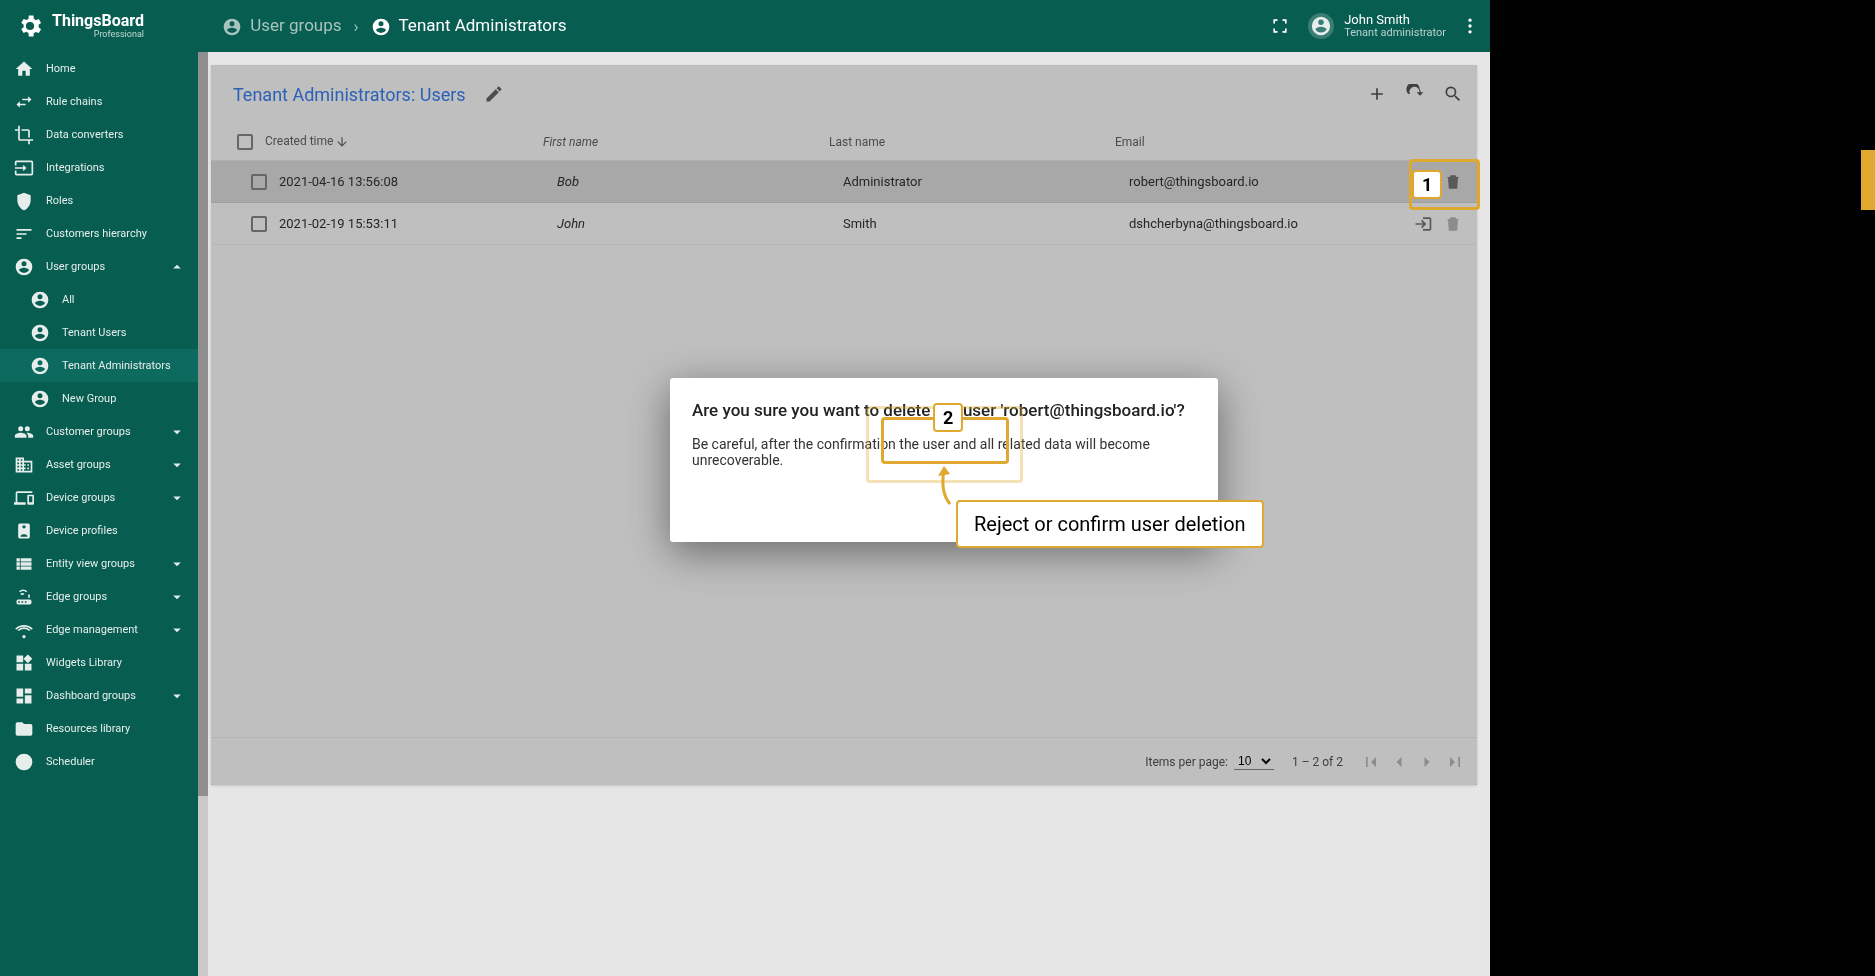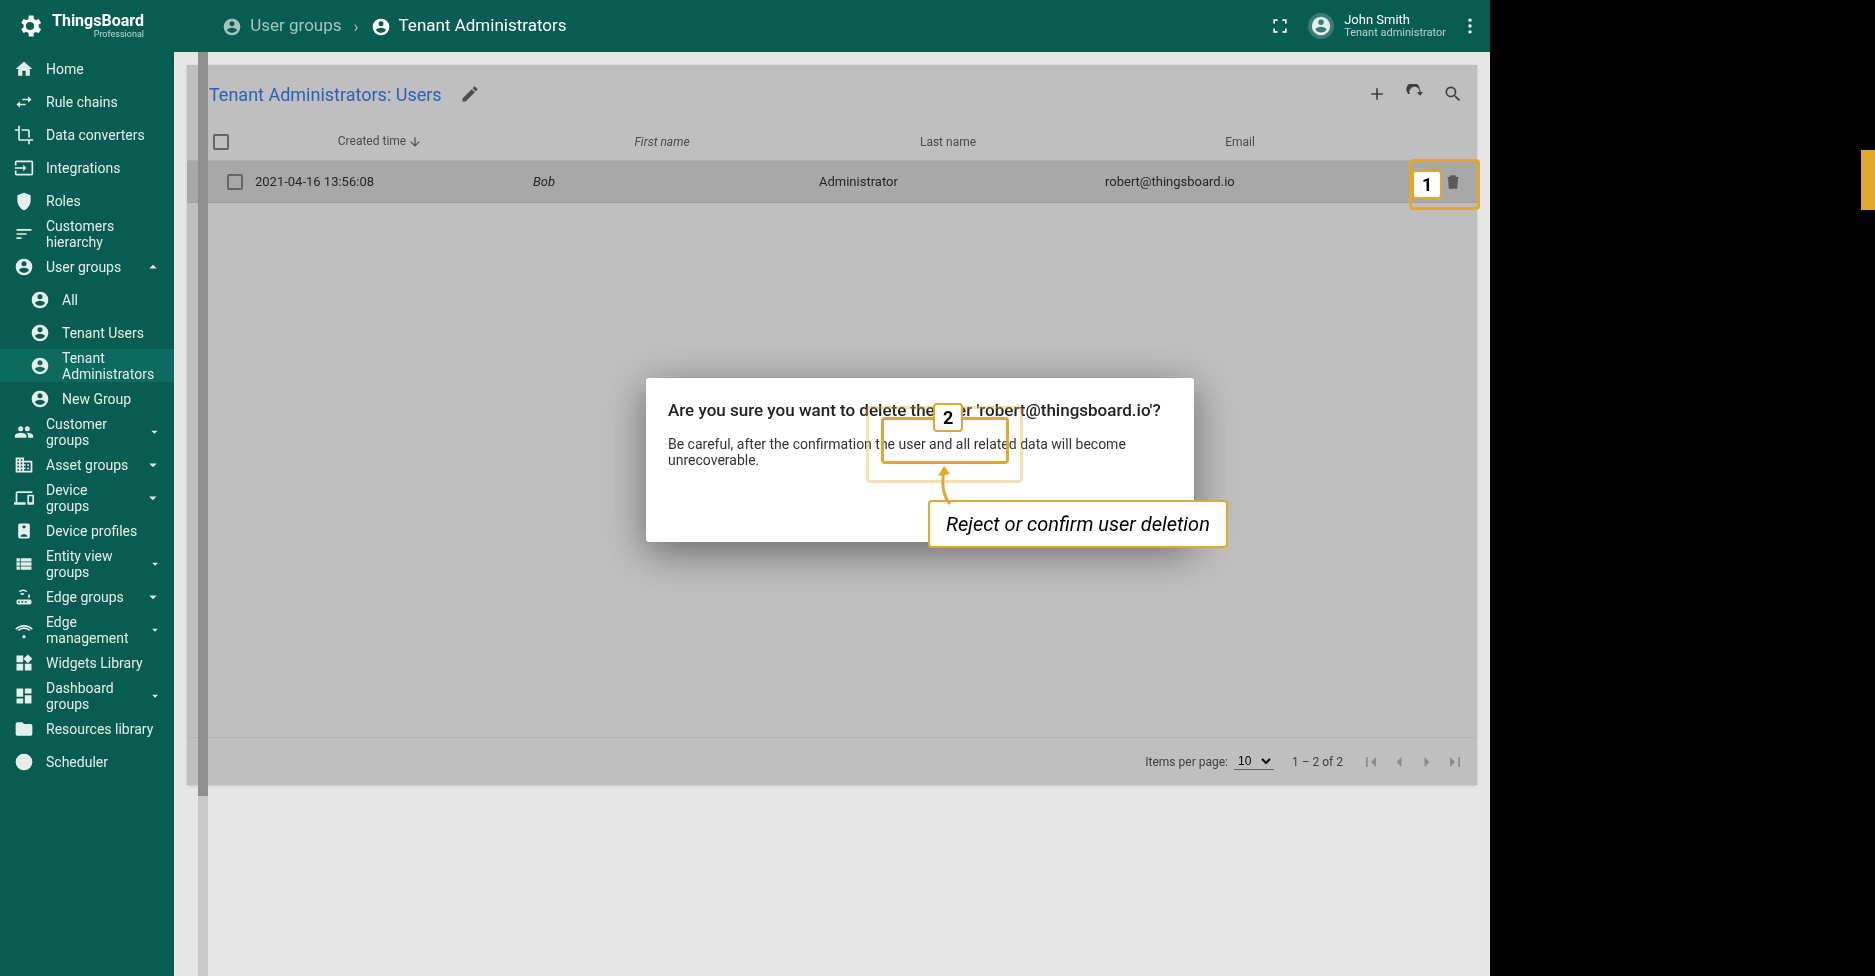--- a/index.html
+++ b/index.html
@@ -60,25 +60,25 @@
 .fullscreen-icon { width: 20px; height: 20px; fill: #fff; margin-right: 18px; cursor: pointer;}
 .user-block { display: flex; align-items: center; gap: 10px; margin-right: 8px;}
 .avatar { width: 26px; height: 26px; border-radius: 50%; background: #fff3; display:flex; align-items:center; justify-content:center;}
 .avatar svg { width: 22px; height: 22px; fill: #e6eeec;}
 .user-meta { display:flex; flex-direction:column; line-height:1.1;}
 .user-name { font-size: 13px; color: #fff;}
 .user-role { font-size: 11px; color: #b8d2cd;}
 .more-icon { width: 20px; height: 20px; fill:#fff; margin-left:6px; cursor:pointer;}
 .body-row { flex:1; display:flex; overflow:hidden;}
 .sidebar {
-  width: 174px;
+  width: 198px;
   background: #085d51;
   color: #fff;
   overflow-y: auto;
-  font-size: 14px;
+  font-size: 11px;
 }
 .side-item {
   display:flex; align-items:center; gap:12px;
   padding: 8px 12px 8px 14px;
   height:33px;
   cursor:pointer;
   color: #e6eeec;
 }
 .side-item .micon { width:20px; height:20px; fill:#e6eeec; flex-shrink:0;}
 .side-item.subitem { padding-left: 30px;}
@@ -106,21 +106,20 @@
 .edit-icon { width:20px; height:20px; fill:#666; margin-left:18px; cursor:pointer;}
 .card-header-spacer { flex:1; }
 .hdr-icon { width:20px; height:20px; fill:#555; margin-left:18px; cursor:pointer;}
 .table-head {
   display:flex; align-items:center;
   height: 38px;
   padding-left: 14px;
   color:#666;
   font-size:12px;
   border-bottom: 1px solid rgba(0,0,0,.08);
-  text-align: center;
 }
 .cb-col { width: 40px; display:flex; align-items:center; justify-content:center;}
 .cb { width:16px; height:16px; border:2px solid #888; border-radius:2px; cursor:pointer;}
 .col-created { width: 278px;}
 .col-fname { width: 286px; font-style: italic;}
 .col-lname { width: 286px;}
 .col-email { flex:1; }
 .col-actions { width: 88px; display:flex; align-items:center; justify-content:flex-end; gap:10px; padding-right:14px;}
 .sort-arrow { width:14px; height:14px; fill:#666; vertical-align:middle; margin-left:2px;}
 .row {
@@ -464,20 +463,37 @@
             <div class="col-created">2021-04-16 13:56:08</div>
             <div class="col-fname">Bob</div>
             <div class="col-lname">Administrator</div>
             <div class="col-email">robert@thingsboard.io</div>
             <div class="col-actions">
               <svg class="act-icon" viewBox="0 0 24 24">
                   <path d="M6 7h12l-1 13H7L6 7zm3-3h6l1 2H8l1-2zM5 6h14v1H5V6z"></path>
                 </svg>
             </div>
           </div>
+          <div class="row">
+            <div class="cb-col">
+                <div class="cb"></div>
+              </div>
+            <div class="col-created">2021-02-19 15:53:11</div>
+            <div class="col-fname">John</div>
+            <div class="col-lname">Smith</div>
+            <div class="col-email">dshcherbyna@thingsboard.io</div>
+            <div class="col-actions">
+              <svg class="act-icon" viewBox="0 0 24 24">
+                  <path d="M11 7L9.6 8.4 12.2 11H3v2h9.2l-2.6 2.6L11 17l5-5-5-5zm9-3h-8v2h8v12h-8v2h8a2 2 0 002-2V6a2 2 0 00-2-2z"></path>
+                </svg>
+              <svg class="act-icon" viewBox="0 0 24 24" style="fill:#bbb">
+                  <path d="M6 7h12l-1 13H7L6 7zm3-3h6l1 2H8l1-2zM5 6h14v1H5V6z"></path>
+                </svg>
+            </div>
+          </div>
 
           <div class="card-footer">
             <div class="page-select">
               <span>Items per page:</span>
               <select><option>10</option></select>
             </div>
             <span>1 – 2 of 2</span>
             <div class="pager-icons">
               <svg class="disabled" viewBox="0 0 24 24">
                   <path d="M18 6l-6 6 6 6V6zM8 6h-2v12h2V6z"></path>
@@ -515,19 +531,19 @@
     <div class="side-scrollbar-thumb"></div>
   </div>
 
 <div class="anno-box" style="left:1409px; top:159px; width:71px; height:51px;"></div>
 <div class="anno-label" style="left:1412px; top:170px;">1</div>
 
 <div class="anno-box" style="left:881px; top:417px; width:128px; height:47px;"></div>
 <div class="anno-box" style="left:866px; top:406px; width:157px; height:77px; opacity:.35"></div>
 <div class="anno-label" style="left:933px; top:403px;">2</div>
 
-<div class="anno-callout" style="left:928px; top:500px;font-style:italic;">Reject or confirm user deletion</div>
+<div class="anno-callout" style="left:956px; top:500px;">Reject or confirm user deletion</div>
 <svg class="anno-arrow" style="left:930px; top:462px; width:40px; height:44px;" viewBox="0 0 40 44">
     <path d="M20 42 Q10 30 14 8" stroke="#e0a82e" stroke-width="3" fill="none"></path>
     <path d="M14 4 L8 14 L20 12 Z" fill="#e0a82e"></path>
   </svg>
 
 <div style="position:absolute; right:0; top:150px; width:14px; height:60px; background:#e0a82e;"></div>
 
 </body></html>

